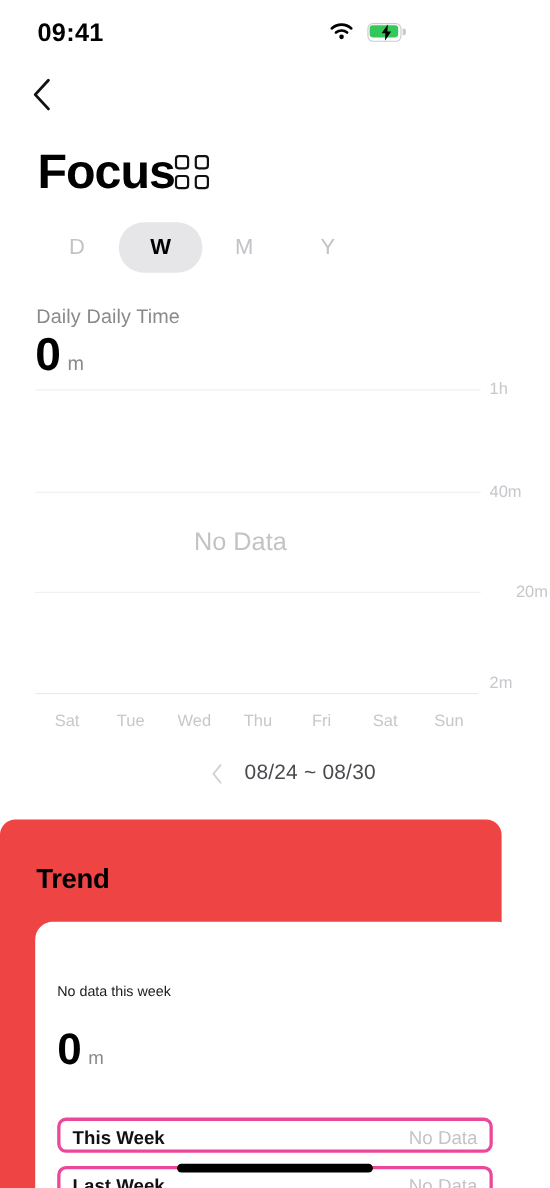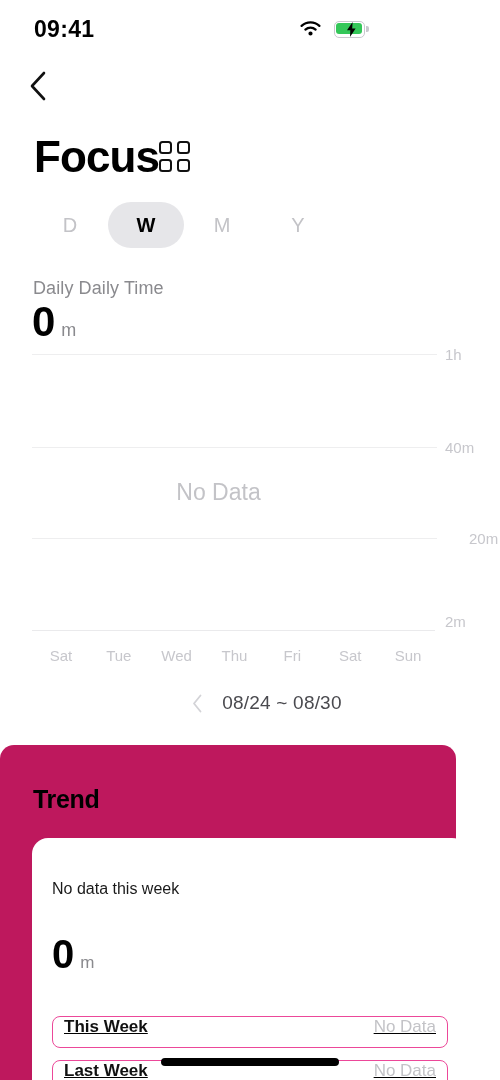--- a/index.html
+++ b/index.html
@@ -100,44 +100,43 @@
   .pager {
     position:absolute; top:686px; left:0; width:500px; height:34px;
     display:flex; align-items:center; justify-content:center; gap:14px;padding-left:28px;
   }
   .pager-prev { width:22px; height:26px; display:flex; align-items:center; justify-content:center; cursor:pointer; }
   .pager-range { font-size:19px; color:#4a4a4f; letter-spacing:0.2px; }
 
   
   .trend-section {
     position:absolute; top:745px; left:0; width:456px; height:335px;
-    background:#be185d; border-radius:14px 14px 0 0;
+    background:#ef4444; border-radius:14px 14px 0 0;
   }
   .trend-title {
     position:absolute; top:40px; left:33px;
     font-size:25px; font-weight:bold; color:#000; letter-spacing:-0.3px;
   }
   .card {
     position:absolute; top:93px; left:32px; width:436px; height:242px;
     background:#fff; border-radius:16px 16px 0 0;
   }
   .card-title {
     position:absolute; top:20px; left:20px;
     font-size:21px; font-weight:bold; letter-spacing:-0.1px;
   }
-  .card-sub { position:absolute; top:42px; left:20px; font-size:16px; color:#1a1a1a; }
+  .card-sub { position:absolute; top:55px; left:20px; font-size:13px; color:#1a1a1a; }
   .card-stat { position:absolute; top:95px; left:20px; display:flex; align-items:baseline; gap:6px; }
   .card-num { font-size:40px; font-weight:bold; color:#000; line-height:1.05; }
   .card-unit { font-size:17px; color:#8a8a8e; }
   .row {
     position:absolute; left:20px; width:396px; height:32px;
-    border:1px solid #ec4899; border-radius:8px; background:#fff;
-    display:flex; align-items:flex-start; justify-content:space-between;
+    border:3px solid #ec4899; border-radius:8px; background:#fff;
+    display:flex; align-items:flex-end; justify-content:space-between;
     padding:0 11px;
-    text-decoration:underline;
   }
   .row-label { font-size:17px; font-weight:bold; color:#111; }
   .row-value { font-size:17px; color:#c3c3c7; }
   .row-1 { top:178px; }
   .row-2 { top:222px; }
 
   
   .home-indicator {
     position:absolute; bottom:14px; left:50%; transform:translateX(-50%);
     width:178px; height:8px; background:#000; border-radius:5px;

